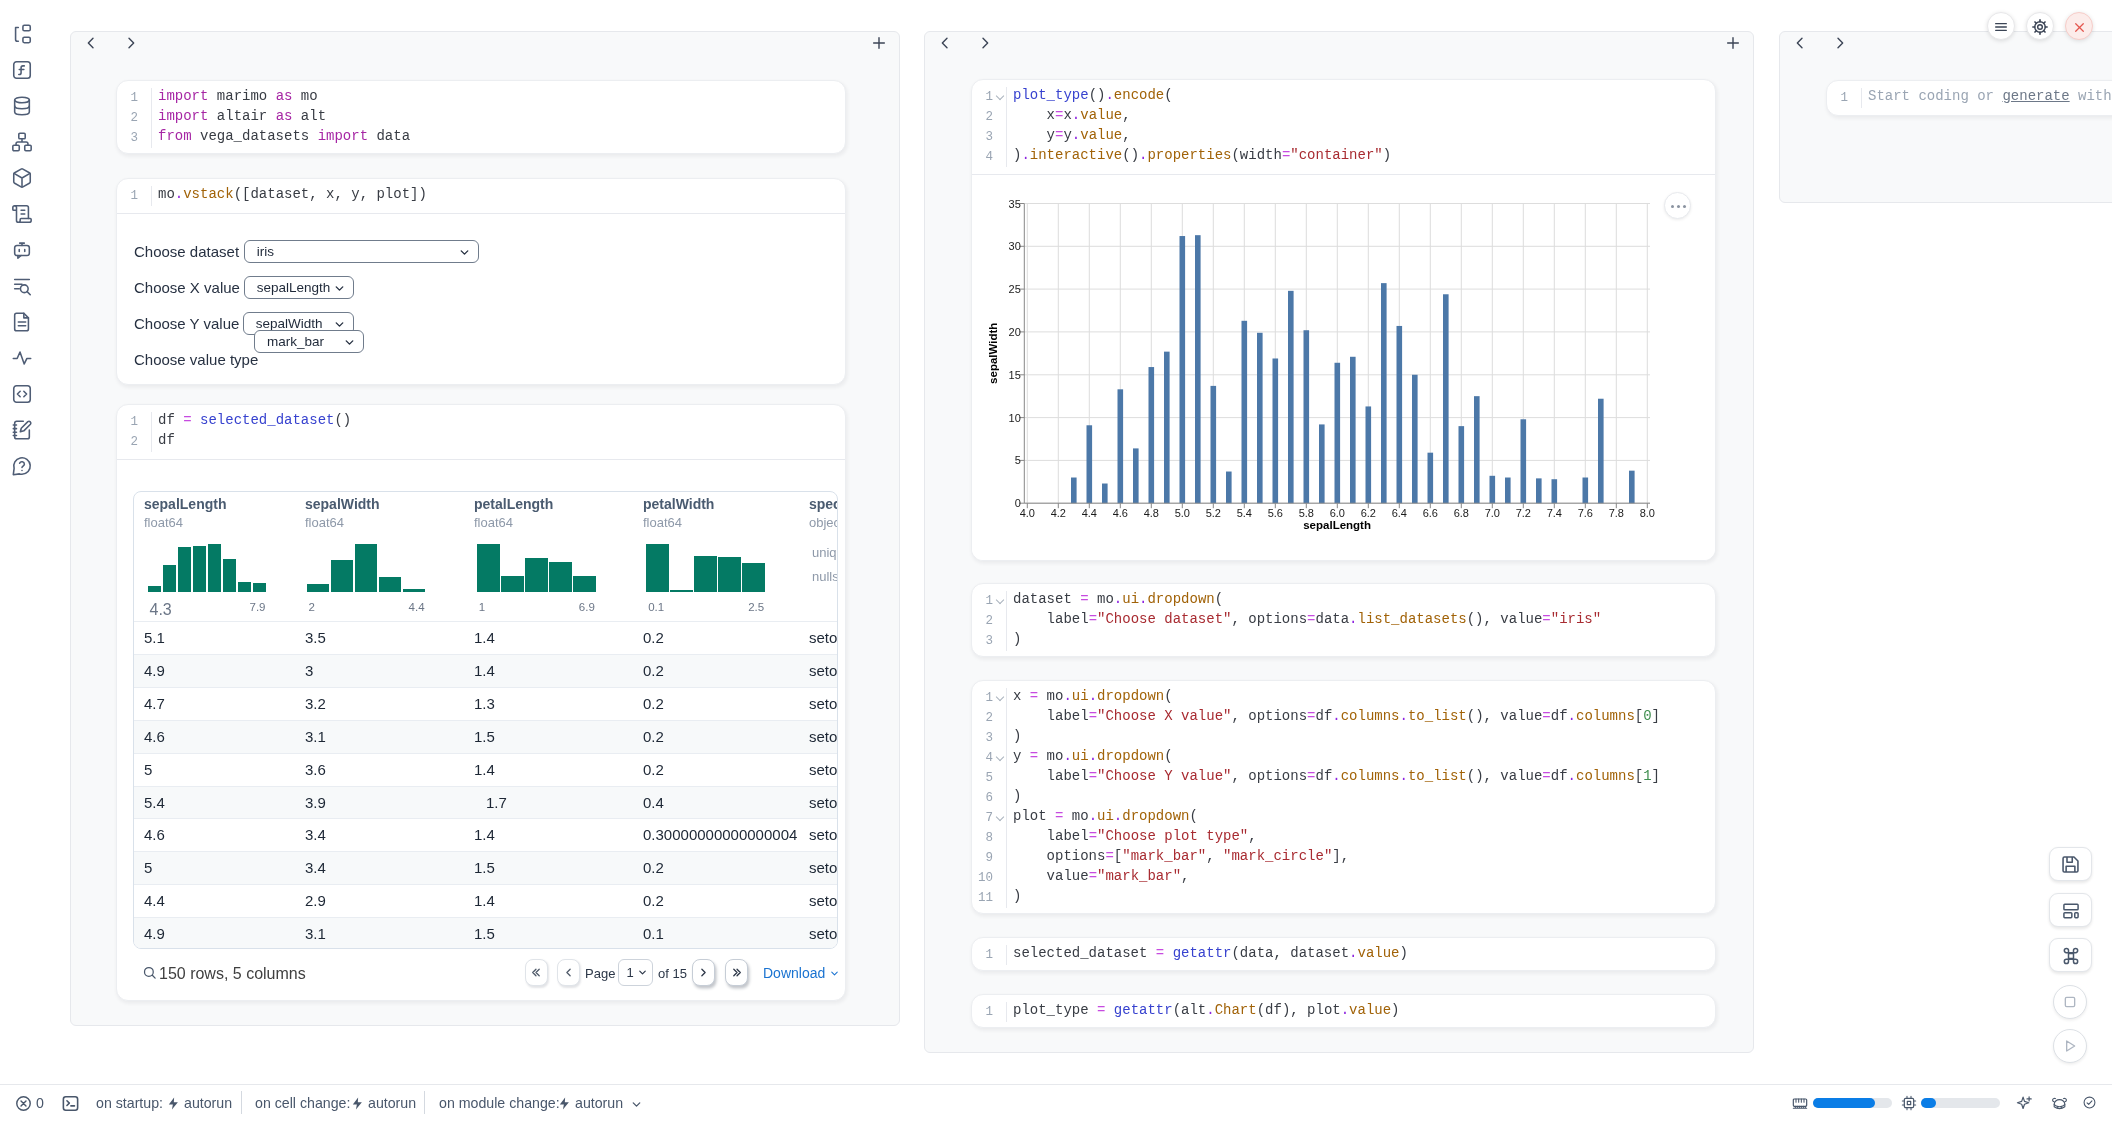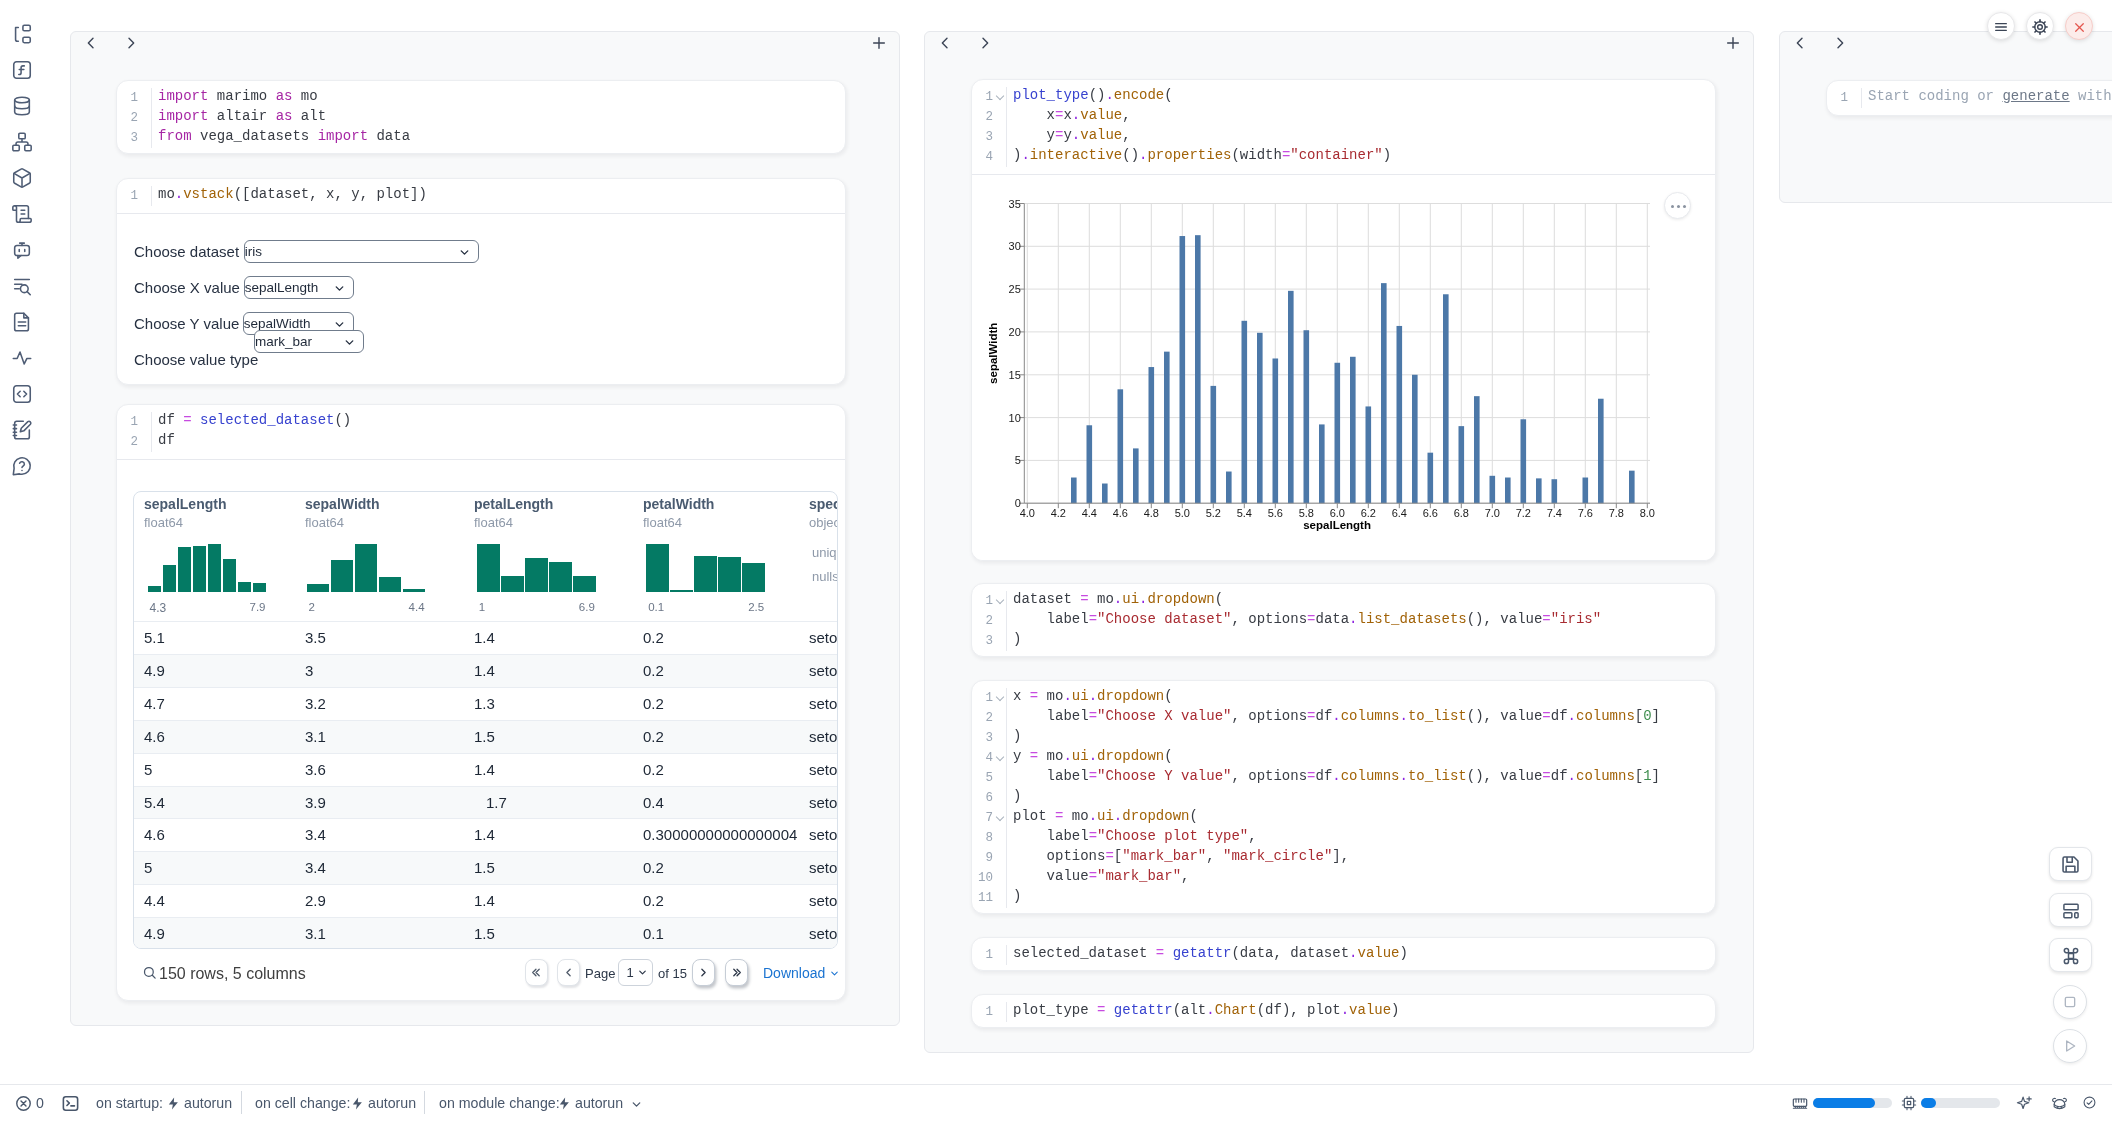--- a/index.html
+++ b/index.html
@@ -10,21 +10,21 @@
 .codewrap{position:relative;padding:7px 0}
 .gl{position:absolute;left:34px;top:7px;bottom:7px;width:1px;background:#e7e9ee}
 .cl{display:flex;height:20px;font:14px "Liberation Mono",monospace;white-space:pre}
 .cl>code{line-height:20px;margin-left:7px;font:inherit;color:#383c44}
 .no{flex:0 0 34px;text-align:right;padding-right:13px;color:#9aa5b3;font-size:12.5px;line-height:20px}
 .fold{position:absolute;left:25px;width:6px;height:6px;border-left:1.5px solid #a9b2bd;border-bottom:1.5px solid #a9b2bd;transform:rotate(-45deg)}
 .k{color:#a626a4}.f{color:#a16207}.g{color:#3742cf}.d{color:#8e24e0}.o{color:#c74be0}.s{color:#a82b31}.n{color:#3f8f4f}
 .sep{height:1px;background:#e7e9ee}
 .ddlabel{position:absolute;font-size:15px;color:#273142}
 .ddbox{position:absolute;height:23px;background:#fff;border:1px solid #707c8c;border-radius:6px;
- font-size:13.5px;color:#1e2838;line-height:21px;padding-left:0}
+ font-size:13.5px;color:#1e2838;line-height:21px;padding-left:12px}
 .ddbox svg{position:absolute;right:7px;top:5px}
 .rowtxt{position:absolute;font-size:15px;color:#1d2735}
 .pgbtn{position:absolute;width:23px;height:27px;border-radius:8px;background:#fff}
 .statxt{position:absolute;top:1095px;font-size:14.2px;color:#49576b}
 .vsep{position:absolute;top:1091px;width:1px;height:23px;background:#d4d9e0}
 </style></head>
 <body>
 
 <svg class="abs" style="left:11px;top:23px" width="22" height="22" viewBox="0 0 24 24" fill="none" stroke="#4f5d75" stroke-width="1.7" stroke-linecap="round" stroke-linejoin="round">
     <path d="M8 5 H5 V18 a2 2 0 0 0 2 2 h1"></path>
@@ -165,21 +165,21 @@
       <div class="abs" style="left:675px;top:4px;font-size:14px;font-weight:bold;color:#4a5b70">species</div>
       <div class="abs" style="left:675px;top:23px;font-size:13px;color:#8e99a9">object</div>
       <div class="abs" style="left:13.5px;top:94.0px;width:13.8px;height:6.0px;background:#047a64"></div>
       <div class="abs" style="left:28.5px;top:73.0px;width:13.8px;height:27.0px;background:#047a64"></div>
       <div class="abs" style="left:43.5px;top:55.0px;width:13.8px;height:45.0px;background:#047a64"></div>
       <div class="abs" style="left:58.5px;top:53.5px;width:13.8px;height:46.5px;background:#047a64"></div>
       <div class="abs" style="left:73.5px;top:52.0px;width:13.8px;height:48.0px;background:#047a64"></div>
       <div class="abs" style="left:88.5px;top:67.0px;width:13.8px;height:33.0px;background:#047a64"></div>
       <div class="abs" style="left:103.5px;top:89.5px;width:13.8px;height:10.5px;background:#047a64"></div>
       <div class="abs" style="left:118.5px;top:91.0px;width:13.8px;height:9.0px;background:#047a64"></div>
-      <div class="abs" style="left:15.5px;top:109px;font-size:12px;color:#6b7687">4.3</div>
+      <div class="abs" style="left:15.5px;top:109px;font-size:16px;color:#6b7687">4.3</div>
       <div class="abs" style="left:101.5px;top:109px;font-size:11.5px;color:#6b7687;width:30px;text-align:right">7.9</div>
       <div class="abs" style="left:172.6px;top:92.2px;width:22.8px;height:7.8px;background:#047a64"></div>
       <div class="abs" style="left:196.6px;top:67.5px;width:22.8px;height:32.5px;background:#047a64"></div>
       <div class="abs" style="left:220.6px;top:52.0px;width:22.8px;height:48.0px;background:#047a64"></div>
       <div class="abs" style="left:244.6px;top:85.2px;width:22.8px;height:14.8px;background:#047a64"></div>
       <div class="abs" style="left:268.6px;top:97.2px;width:22.8px;height:2.8px;background:#047a64"></div>
       <div class="abs" style="left:174.6px;top:109px;font-size:11.5px;color:#6b7687">2</div>
       <div class="abs" style="left:260.6px;top:109px;font-size:11.5px;color:#6b7687;width:30px;text-align:right">4.4</div>
       <div class="abs" style="left:342.8px;top:52.0px;width:22.8px;height:48.0px;background:#047a64"></div>
       <div class="abs" style="left:366.8px;top:84.0px;width:22.8px;height:16.0px;background:#047a64"></div>

